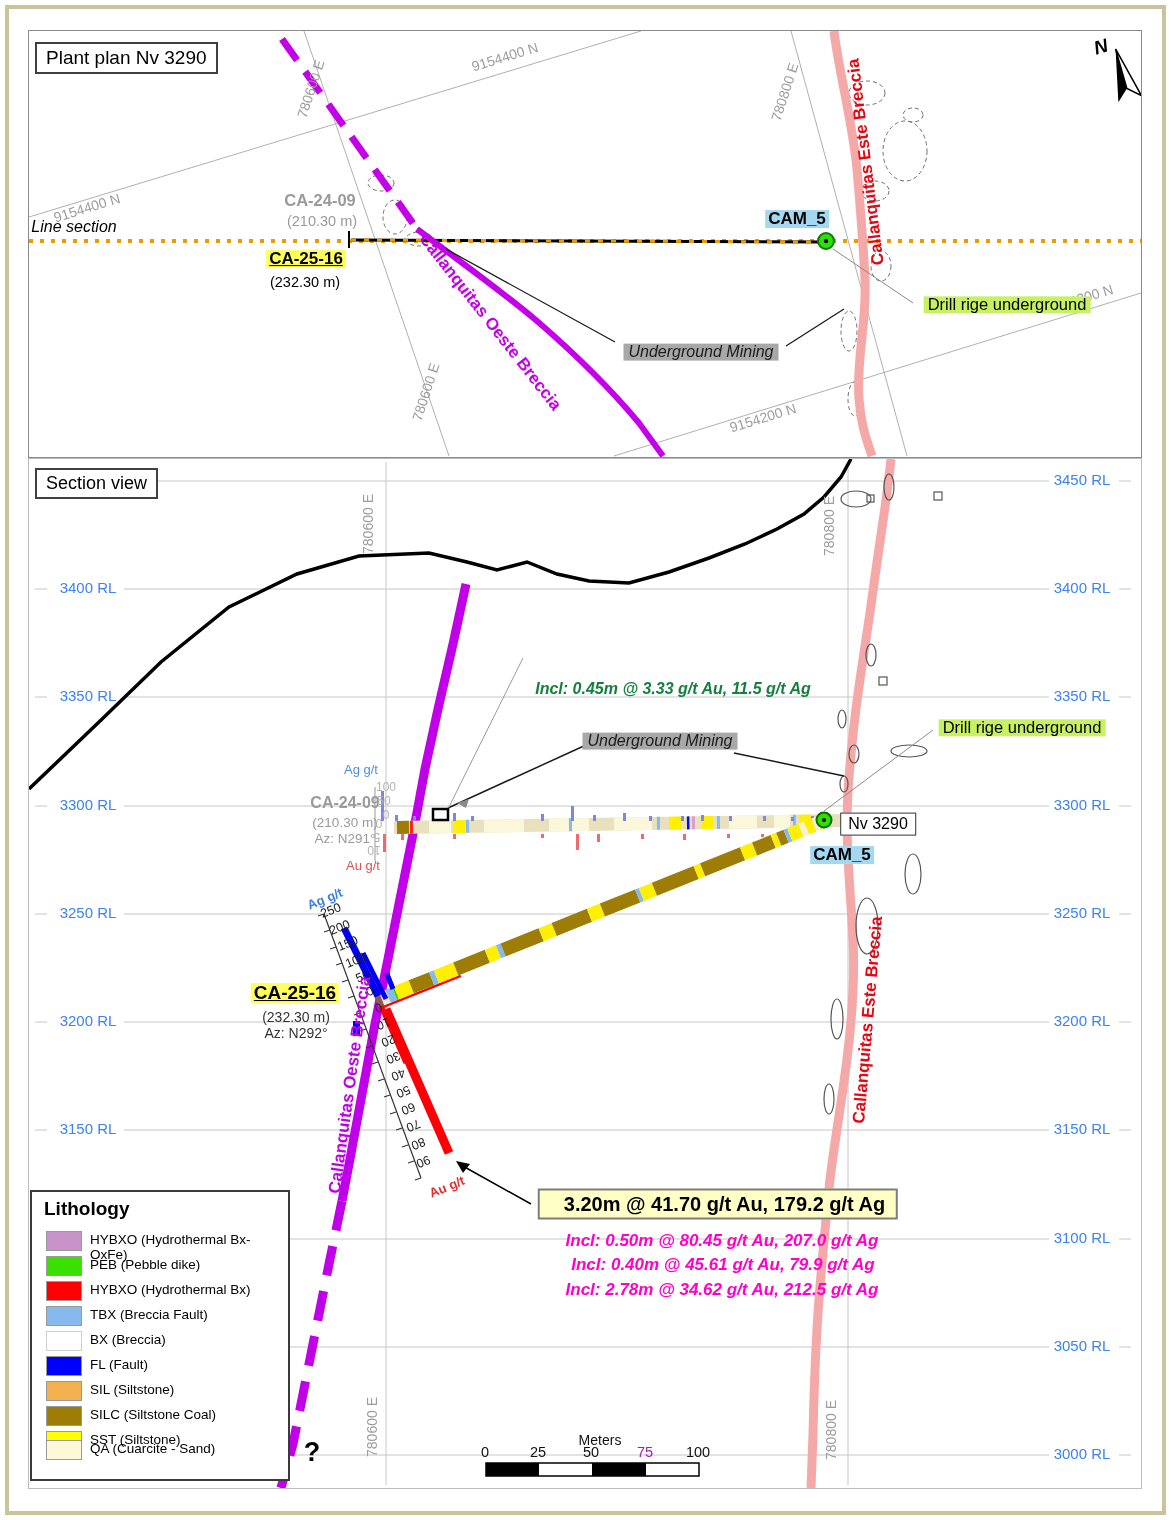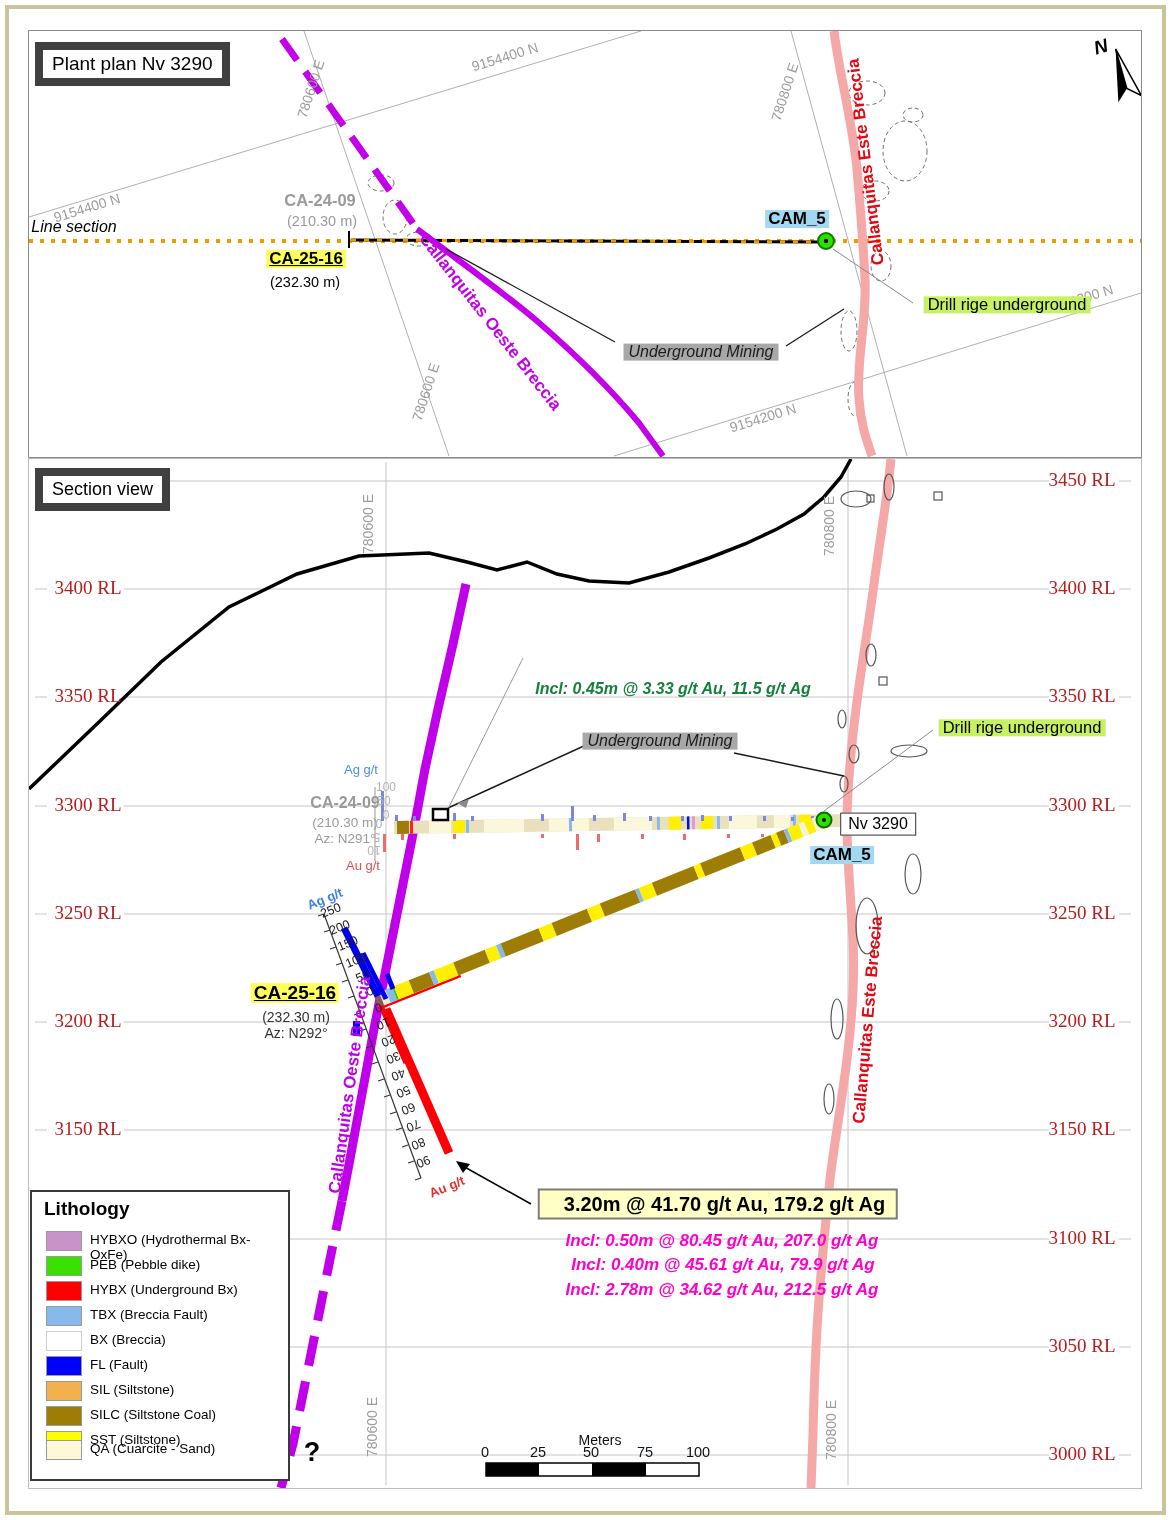--- a/index.html
+++ b/index.html
@@ -4,33 +4,33 @@
 <style>
   html,body{margin:0;padding:0;background:#fff;}
   #stage{position:relative;width:1171px;height:1520px;background:#fff;overflow:hidden;
          font-family:"Liberation Sans",sans-serif;}
   .frame{position:absolute;left:5px;top:5px;right:5px;bottom:5px;border:4px solid #cbc49b;pointer-events:none;z-index:50;}
   .panel{position:absolute;background:#fff;}
   #plan-panel{left:28px;top:30px;width:1112px;height:426px;border:1px solid #8a8a8a;}
   #section-panel{left:28px;top:458px;width:1112px;height:1029px;border:1px solid #bcbcbc;}
   svg{position:absolute;left:0;top:0;}
   .lbl{position:absolute;white-space:nowrap;transform:translate(-50%,-50%);z-index:10;line-height:1.05;}
-  .ttl{position:absolute;background:#fff;border:8px solid #404040;padding:3px 9px;font-size:19px;color:#000;z-index:20;}
+  .ttl{position:absolute;background:#fff;border:2px solid #404040;padding:3px 9px;font-size:19px;color:#000;z-index:20;}
   .gray{color:#9a9a9a;}
   .b{font-weight:bold;}
   .i{font-style:italic;}
   .hl-y{background:#ffff5c;padding:0 3px;font-weight:bold;color:#000;text-decoration:underline;}
   .hl-b{background:#a4d8f0;padding:0 3px;font-weight:bold;color:#000;}
   .hl-g{background:#c7f163;padding:0 4px;color:#000;}
   .hl-gr{background:#a8a8a8;padding:0 5px;color:#1c1c1c;font-style:italic;}
   .assay1{background:#ffffd0;border:2px solid #a3a3a3;color:#99a1ab;font-weight:bold;font-size:19px;padding:2px 10px;}
   .assay2{background:#ffffc6;border:2px solid #7d7d7d;color:#000;font-weight:bold;font-size:20px;padding:3px 11px;}
   .incl1{color:#15803d;font-weight:bold;font-style:italic;font-size:16px;}
   .incl2{color:#ff00cc;font-weight:bold;font-style:italic;font-size:17px;}
-  .rl{font-size:19px;color:#b91c1c;font-family:Liberation Serif, serif;}
+  .rl{font-size:15px;color:#3b82f6;}
   .coord{font-size:14px;color:#9c9c9c;}
   .tick{font-size:12px;color:#b3b3b3;}
   .tick2{font-size:12.5px;color:#222;}
   #legend{position:absolute;left:30px;top:1190px;width:256px;height:287px;background:#fff;border:2px solid #3a3a3a;z-index:15;}
   .leg-title{position:absolute;left:12px;top:6px;font-size:19px;font-weight:bold;color:#000;}
   .leg-row{position:absolute;left:0;width:100%;height:22px;}
   .sw{position:absolute;left:14px;top:0;width:34px;height:18px;border:1px solid #9a9a9a;}
   .leg-lbl{position:absolute;left:58px;top:1px;font-size:13.5px;color:#000;}
   .c0{background:#c793c9}.c1{background:#39e000}.c2{background:#ff0000}.c3{background:#86b9ec}
   .c4{background:#ffffff}.c5{background:#0000ff}.c6{background:#f2b14e}.c7{background:#9d7d05}
@@ -413,21 +413,21 @@
     <div class="leg-row" style="top:39px;">
         <span class="sw c0"></span>
         <span class="leg-lbl">HYBXO (Hydrothermal Bx-OxFe)</span>
       </div>
     <div class="leg-row" style="top:64px;">
         <span class="sw c1"></span>
         <span class="leg-lbl">PEB (Pebble dike)</span>
       </div>
     <div class="leg-row" style="top:89px;">
         <span class="sw c2"></span>
-        <span class="leg-lbl">HYBX (Underground Bx)</span>
+        <span class="leg-lbl">HYBXO (Hydrothermal Bx)</span>
       </div>
     <div class="leg-row" style="top:114px;">
         <span class="sw c3"></span>
         <span class="leg-lbl">TBX (Breccia Fault)</span>
       </div>
     <div class="leg-row" style="top:139px;">
         <span class="sw c4" style="border-color:#cfcfcf;"></span>
         <span class="leg-lbl">BX (Breccia)</span>
       </div>
     <div class="leg-row" style="top:164px;">
@@ -449,15 +449,15 @@
     <div class="leg-row" style="top:248px;">
         <span class="sw c9"></span>
         <span class="leg-lbl">QA (Cuarcite - Sand)</span>
       </div>
   </div>
 
   <div class="lbl" style="left:600px;top:1440px;font-size:14px;color:#111;">Meters</div>
   <div class="lbl" style="left:485px;top:1453px;font-size:14.5px;color:#111;">0</div>
   <div class="lbl" style="left:538px;top:1453px;font-size:14.5px;color:#111;">25</div>
   <div class="lbl" style="left:591px;top:1453px;font-size:14.5px;color:#111;">50</div>
-  <div class="lbl" style="left:645px;top:1453px;font-size:14.5px;color:#0f172a;">75</div>
+  <div class="lbl" style="left:645px;top:1453px;font-size:14.5px;color:#a21caf;">75</div>
   <div class="lbl" style="left:698px;top:1453px;font-size:14.5px;color:#111;">100</div>
 </div>
 
 </body></html>

